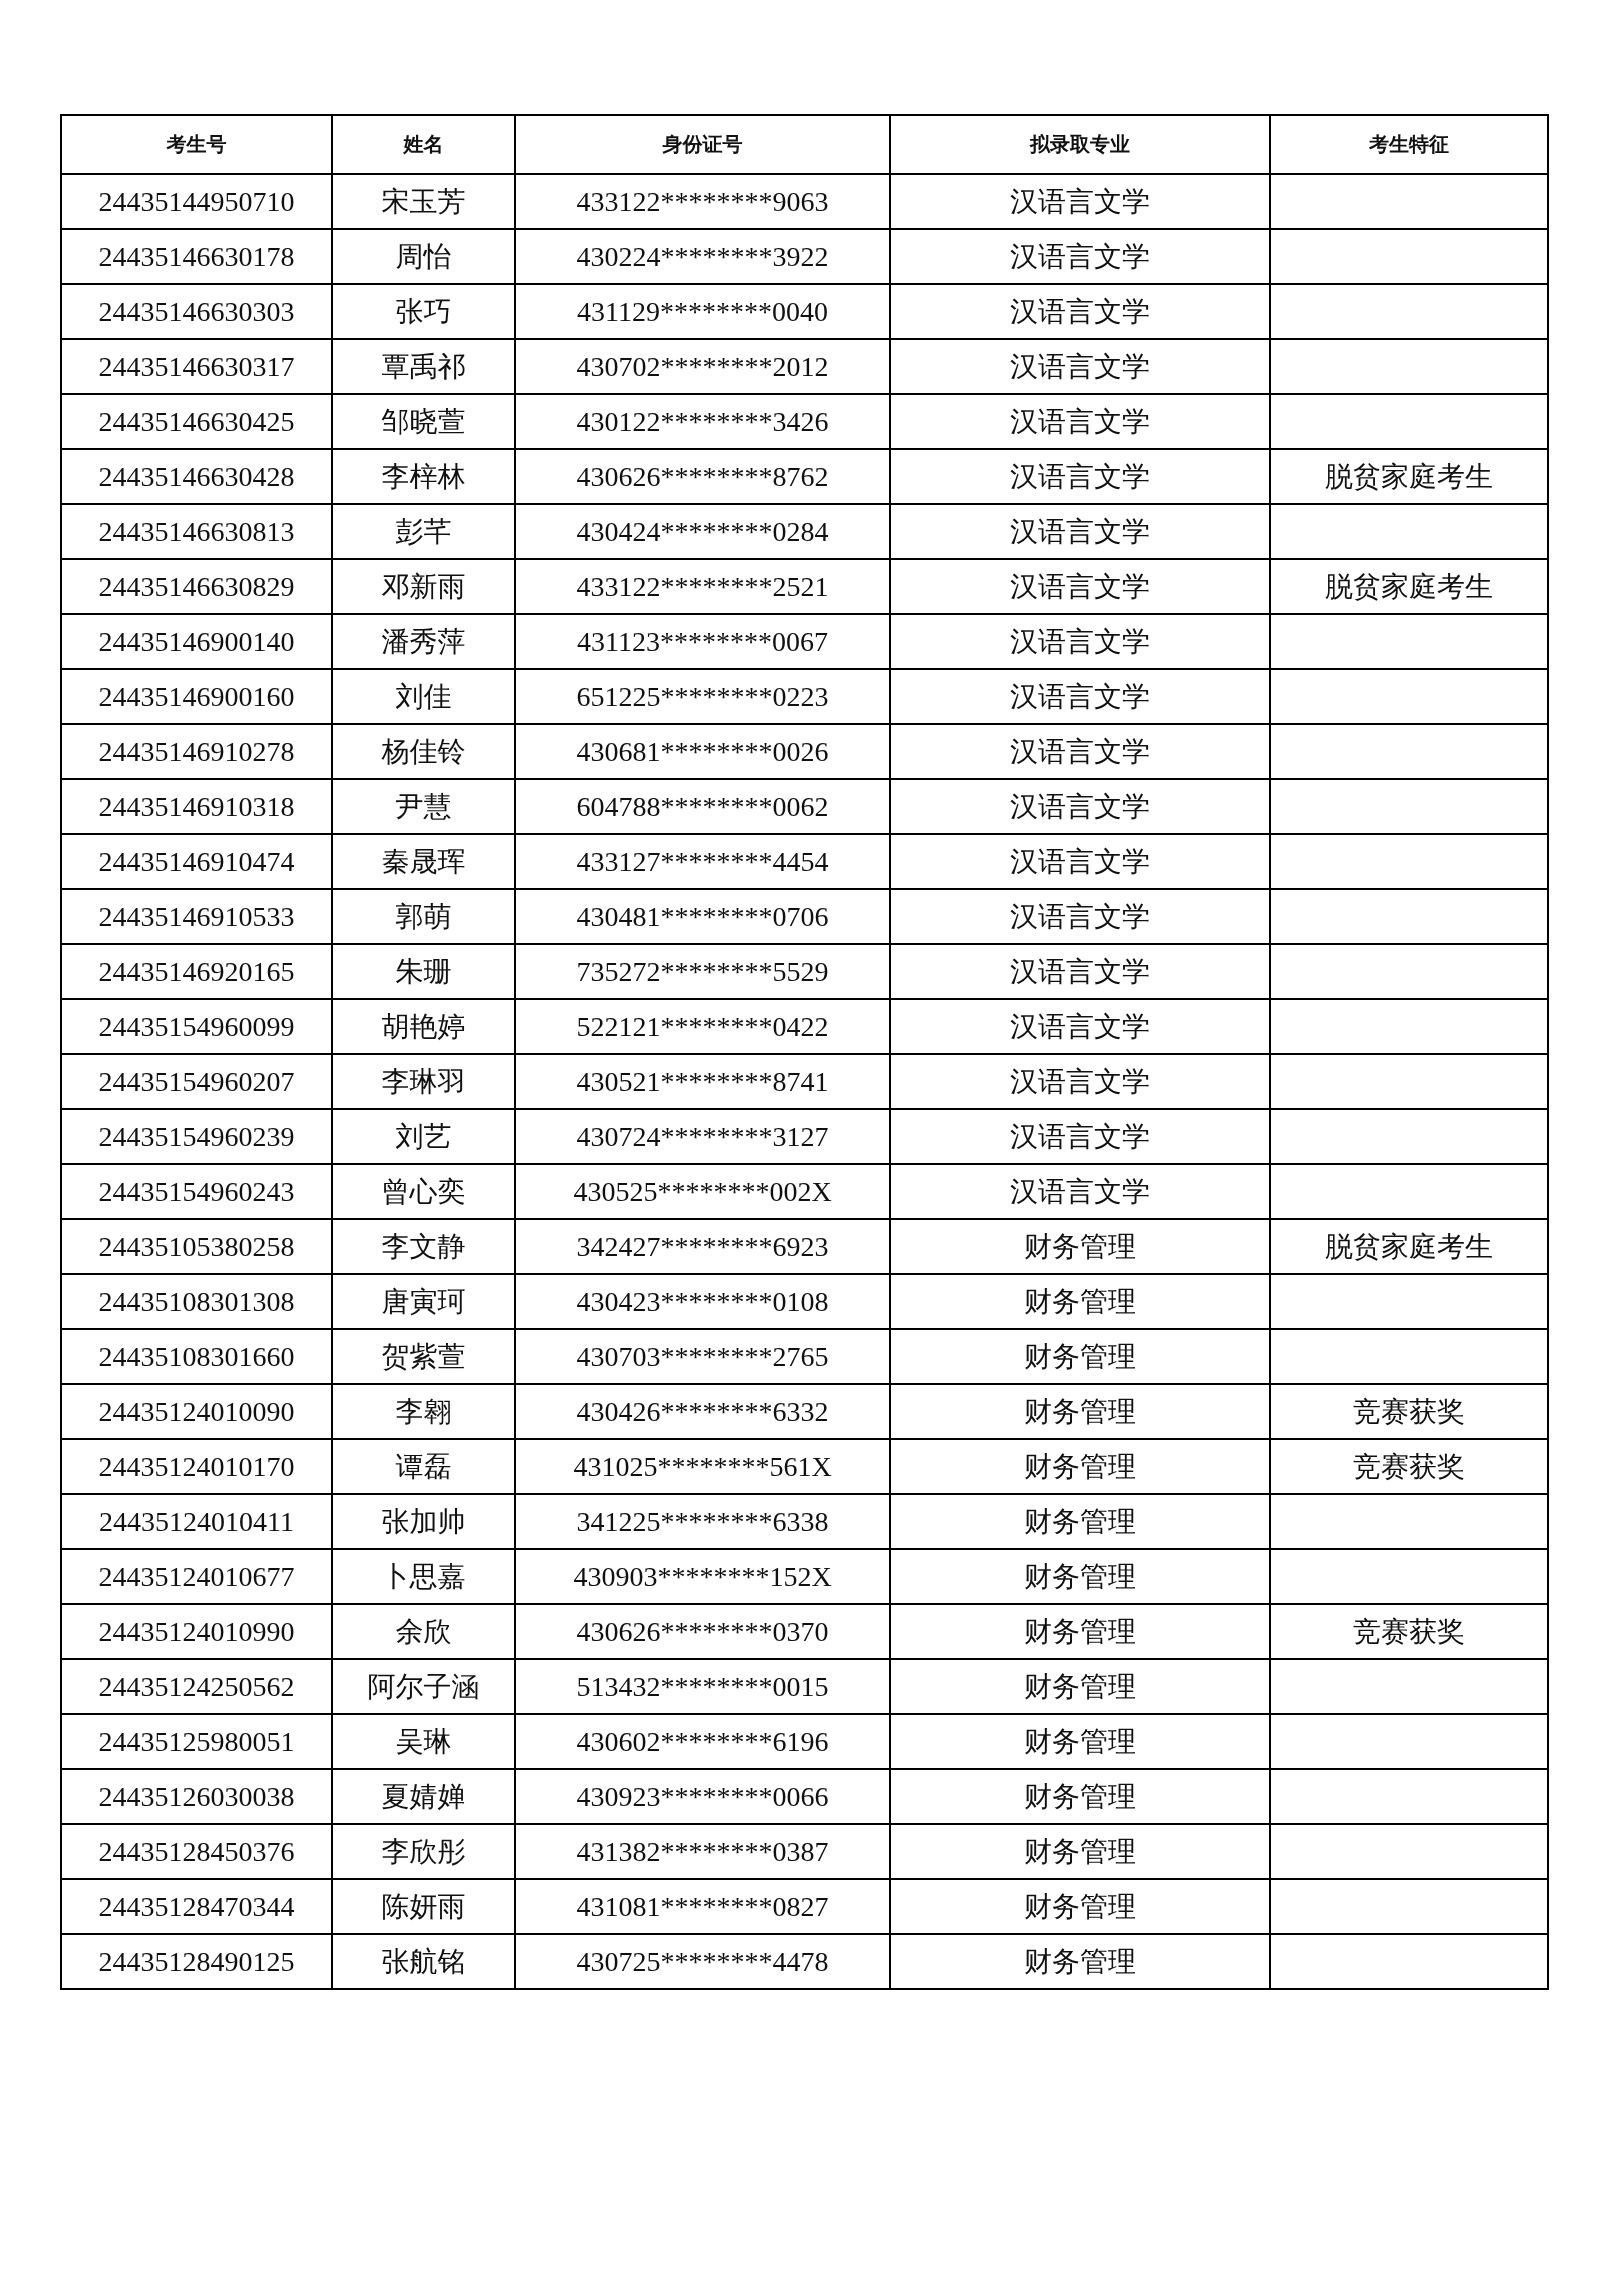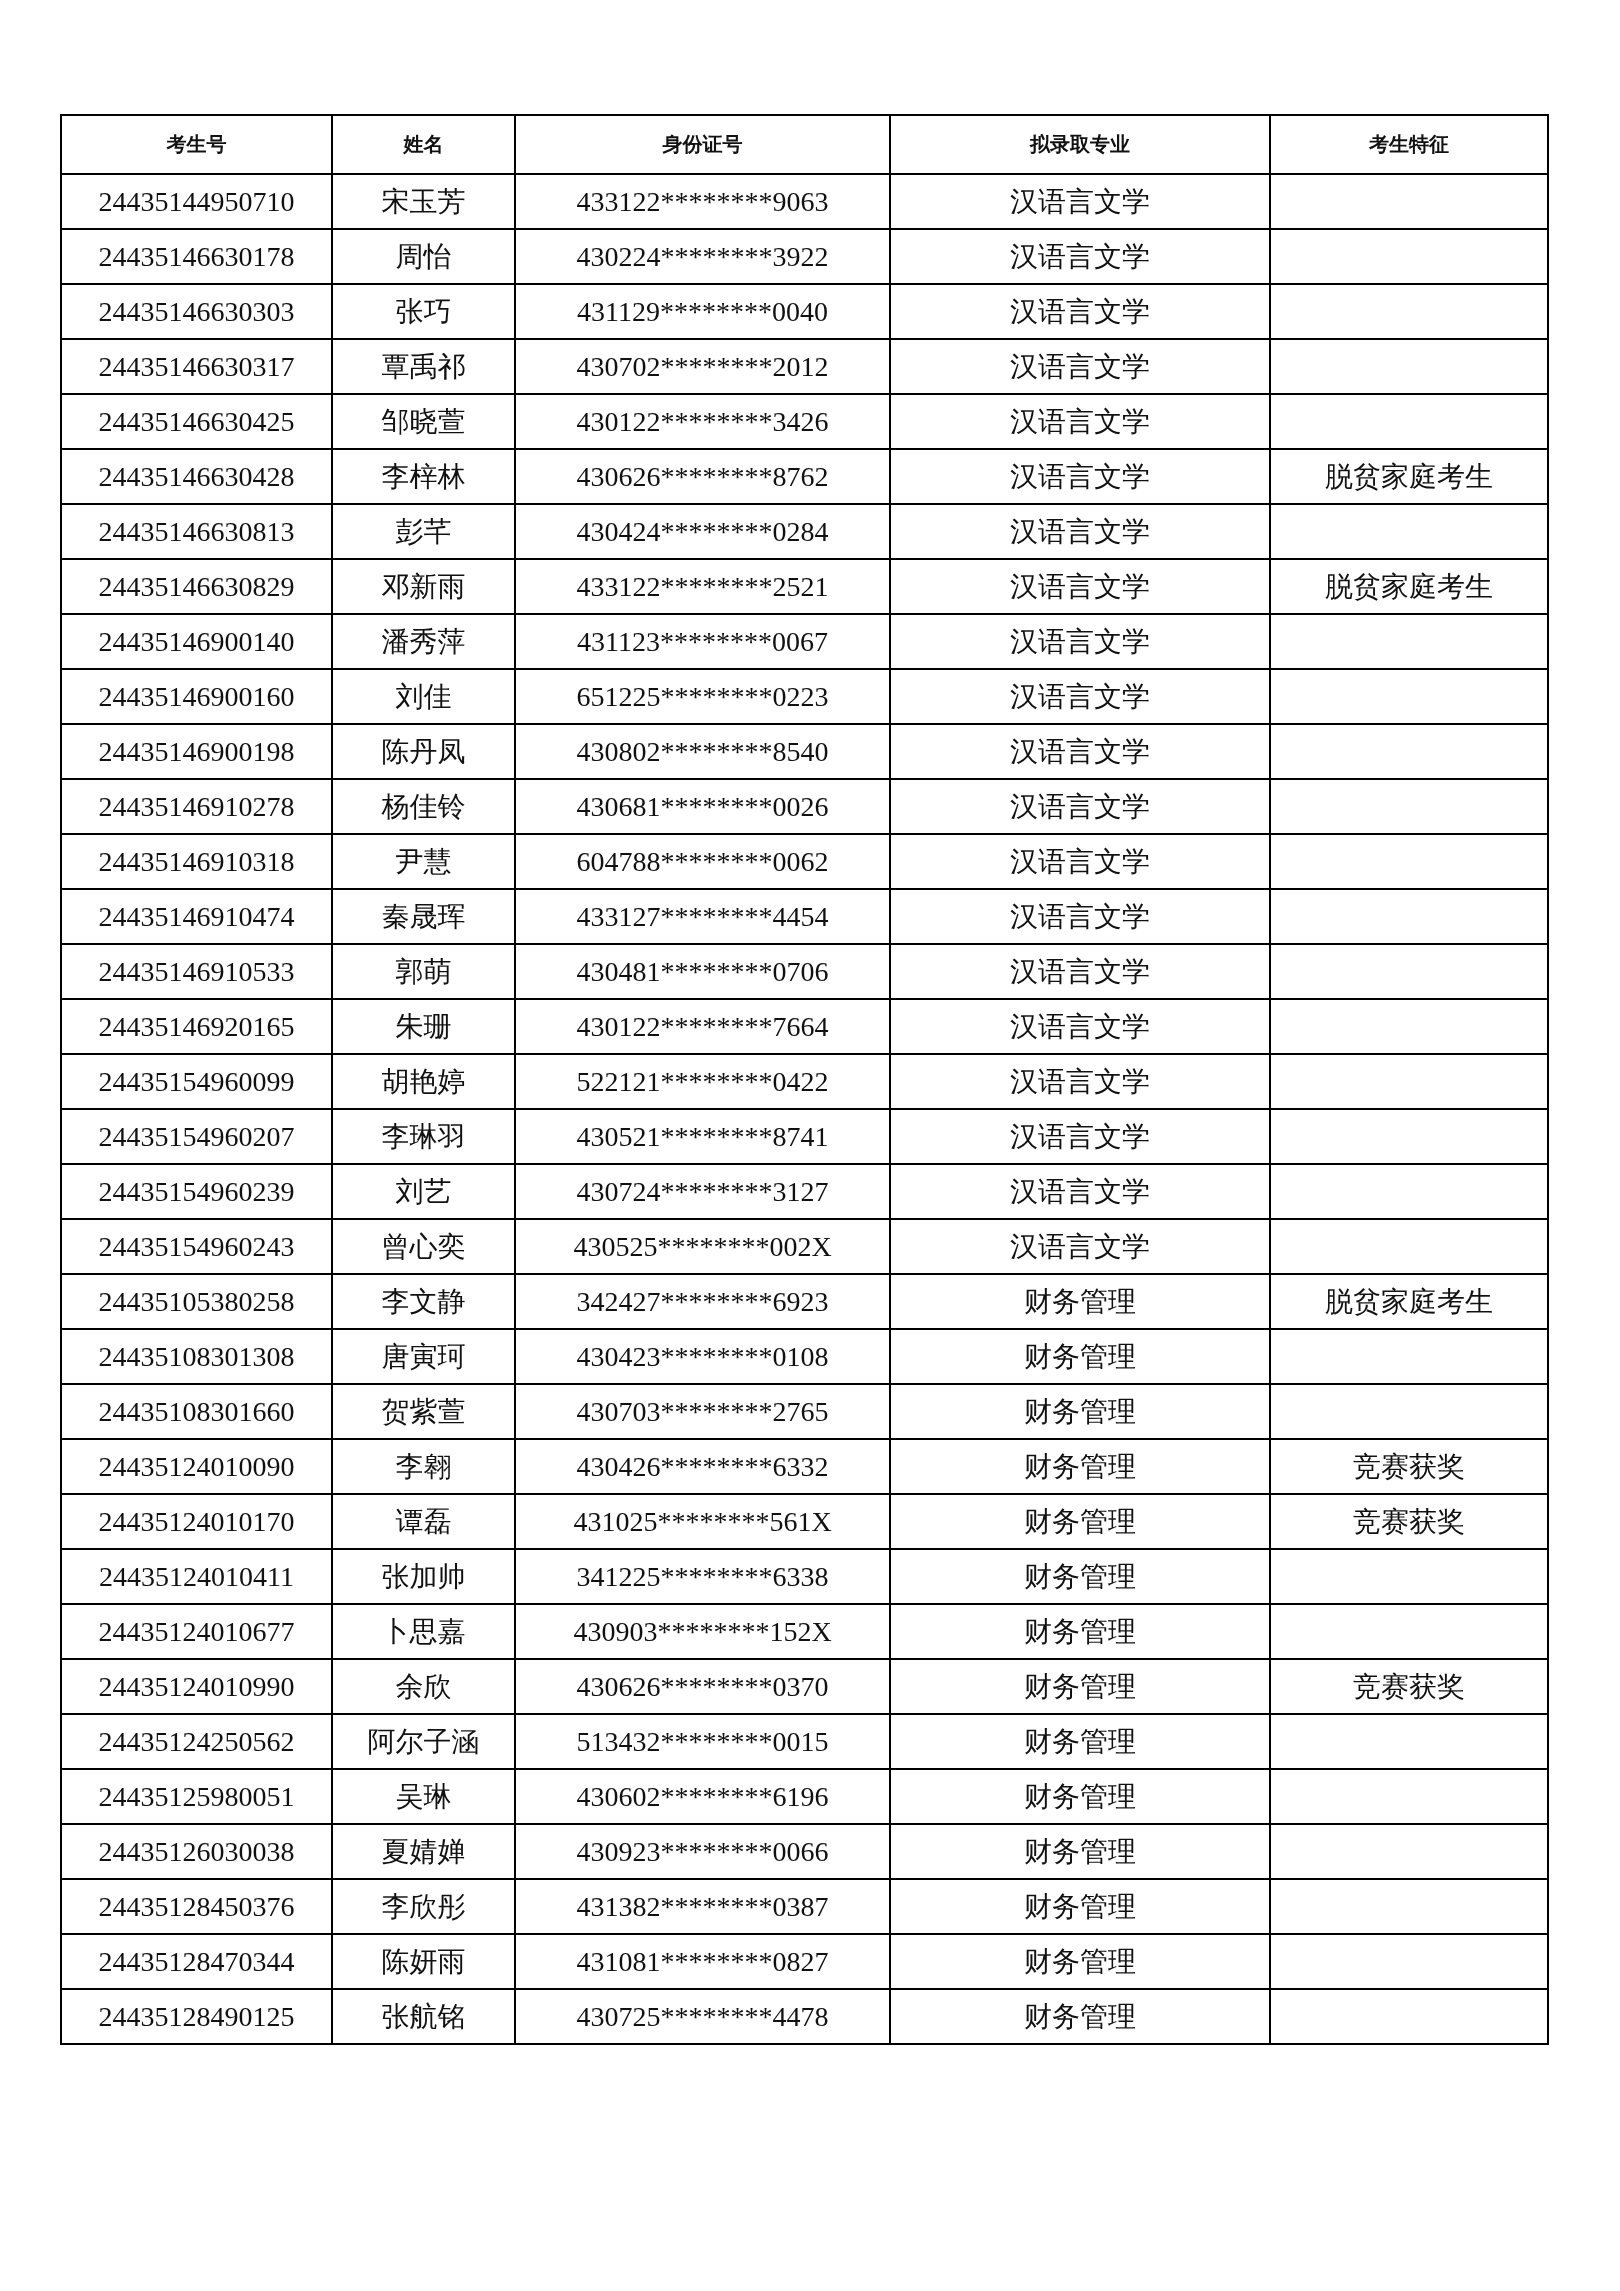--- a/index.html
+++ b/index.html
@@ -122,27 +122,20 @@
         <td></td>
       </tr>
       <tr>
         <td>24435146900160</td>
         <td>刘佳</td>
         <td>651225********0223</td>
         <td>汉语言文学</td>
         <td></td>
       </tr>
       <tr>
-        <td>24435146900198</td>
-        <td>陈丹凤</td>
-        <td>430802********8540</td>
-        <td>汉语言文学</td>
-        <td></td>
-      </tr>
-      <tr>
         <td>24435146910278</td>
         <td>杨佳铃</td>
         <td>430681********0026</td>
         <td>汉语言文学</td>
         <td></td>
       </tr>
       <tr>
         <td>24435146910318</td>
         <td>尹慧</td>
         <td>604788********0062</td>
@@ -159,21 +152,21 @@
       <tr>
         <td>24435146910533</td>
         <td>郭萌</td>
         <td>430481********0706</td>
         <td>汉语言文学</td>
         <td></td>
       </tr>
       <tr>
         <td>24435146920165</td>
         <td>朱珊</td>
-        <td>430122********7664</td>
+        <td>735272********5529</td>
         <td>汉语言文学</td>
         <td></td>
       </tr>
       <tr>
         <td>24435154960099</td>
         <td>胡艳婷</td>
         <td>522121********0422</td>
         <td>汉语言文学</td>
         <td></td>
       </tr>

